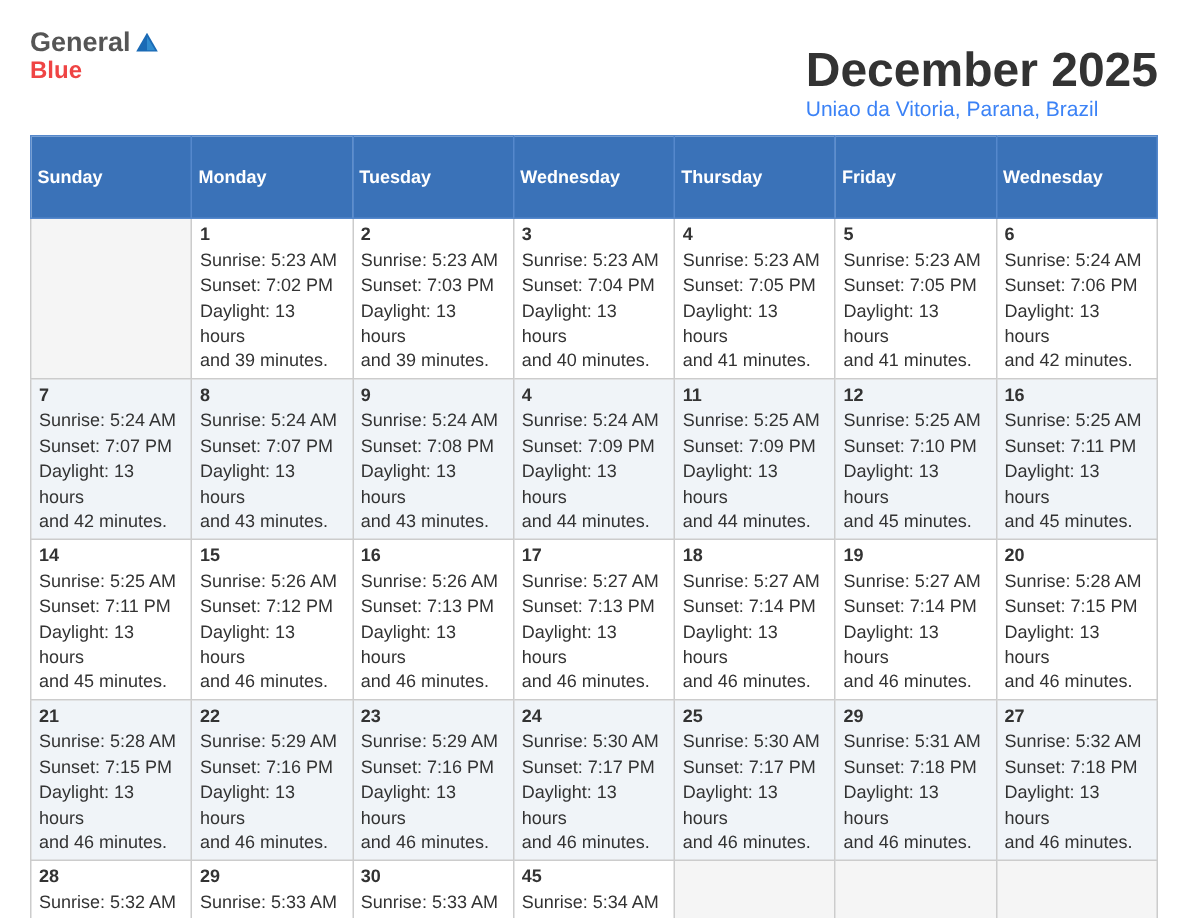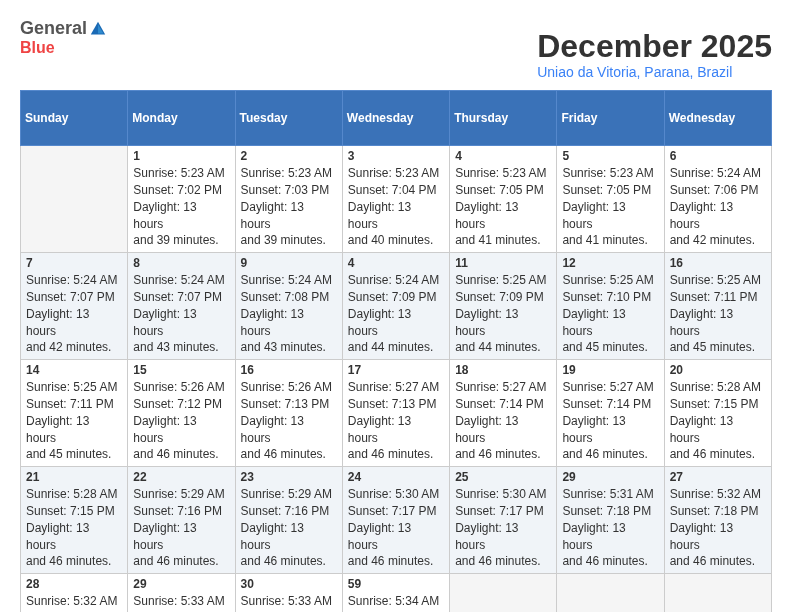--- a/index.html
+++ b/index.html
@@ -258,21 +258,21 @@
           </td>
           <td>
             <span class="day-num">29</span>
             <div class="day-info">Sunrise: 5:33 AM<br>Sunset: 7:19 PM<br>Daylight: 13 hours<br>and 45 minutes.</div>
           </td>
           <td>
             <span class="day-num">30</span>
             <div class="day-info">Sunrise: 5:33 AM<br>Sunset: 7:19 PM<br>Daylight: 13 hours<br>and 45 minutes.</div>
           </td>
           <td>
-            <span class="day-num">59</span>
+            <span class="day-num">45</span>
             <div class="day-info">Sunrise: 5:34 AM<br>Sunset: 7:19 PM<br>Daylight: 13 hours<br>and 45 minutes.</div>
           </td>
           <td class="empty"></td>
           <td class="empty"></td>
           <td class="empty"></td>
         </tr>
       </tbody>
   </table>
 </div>
 

